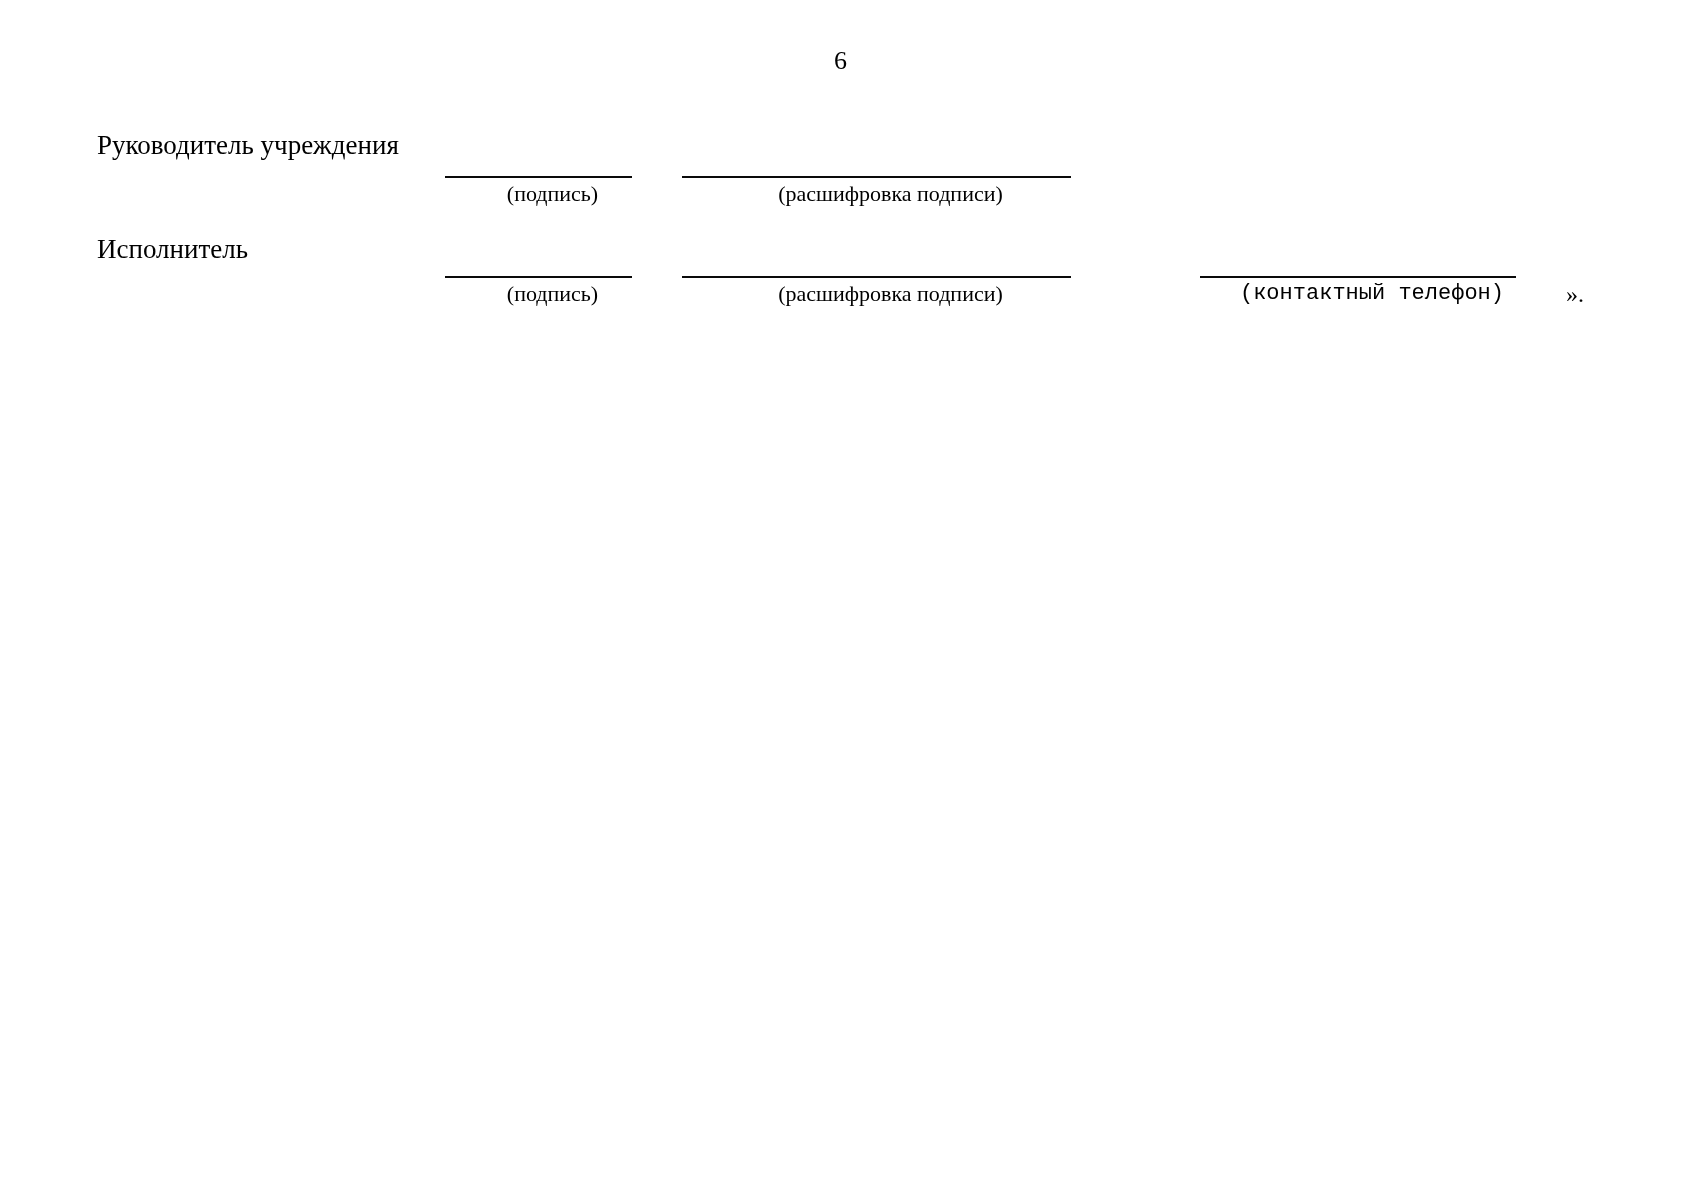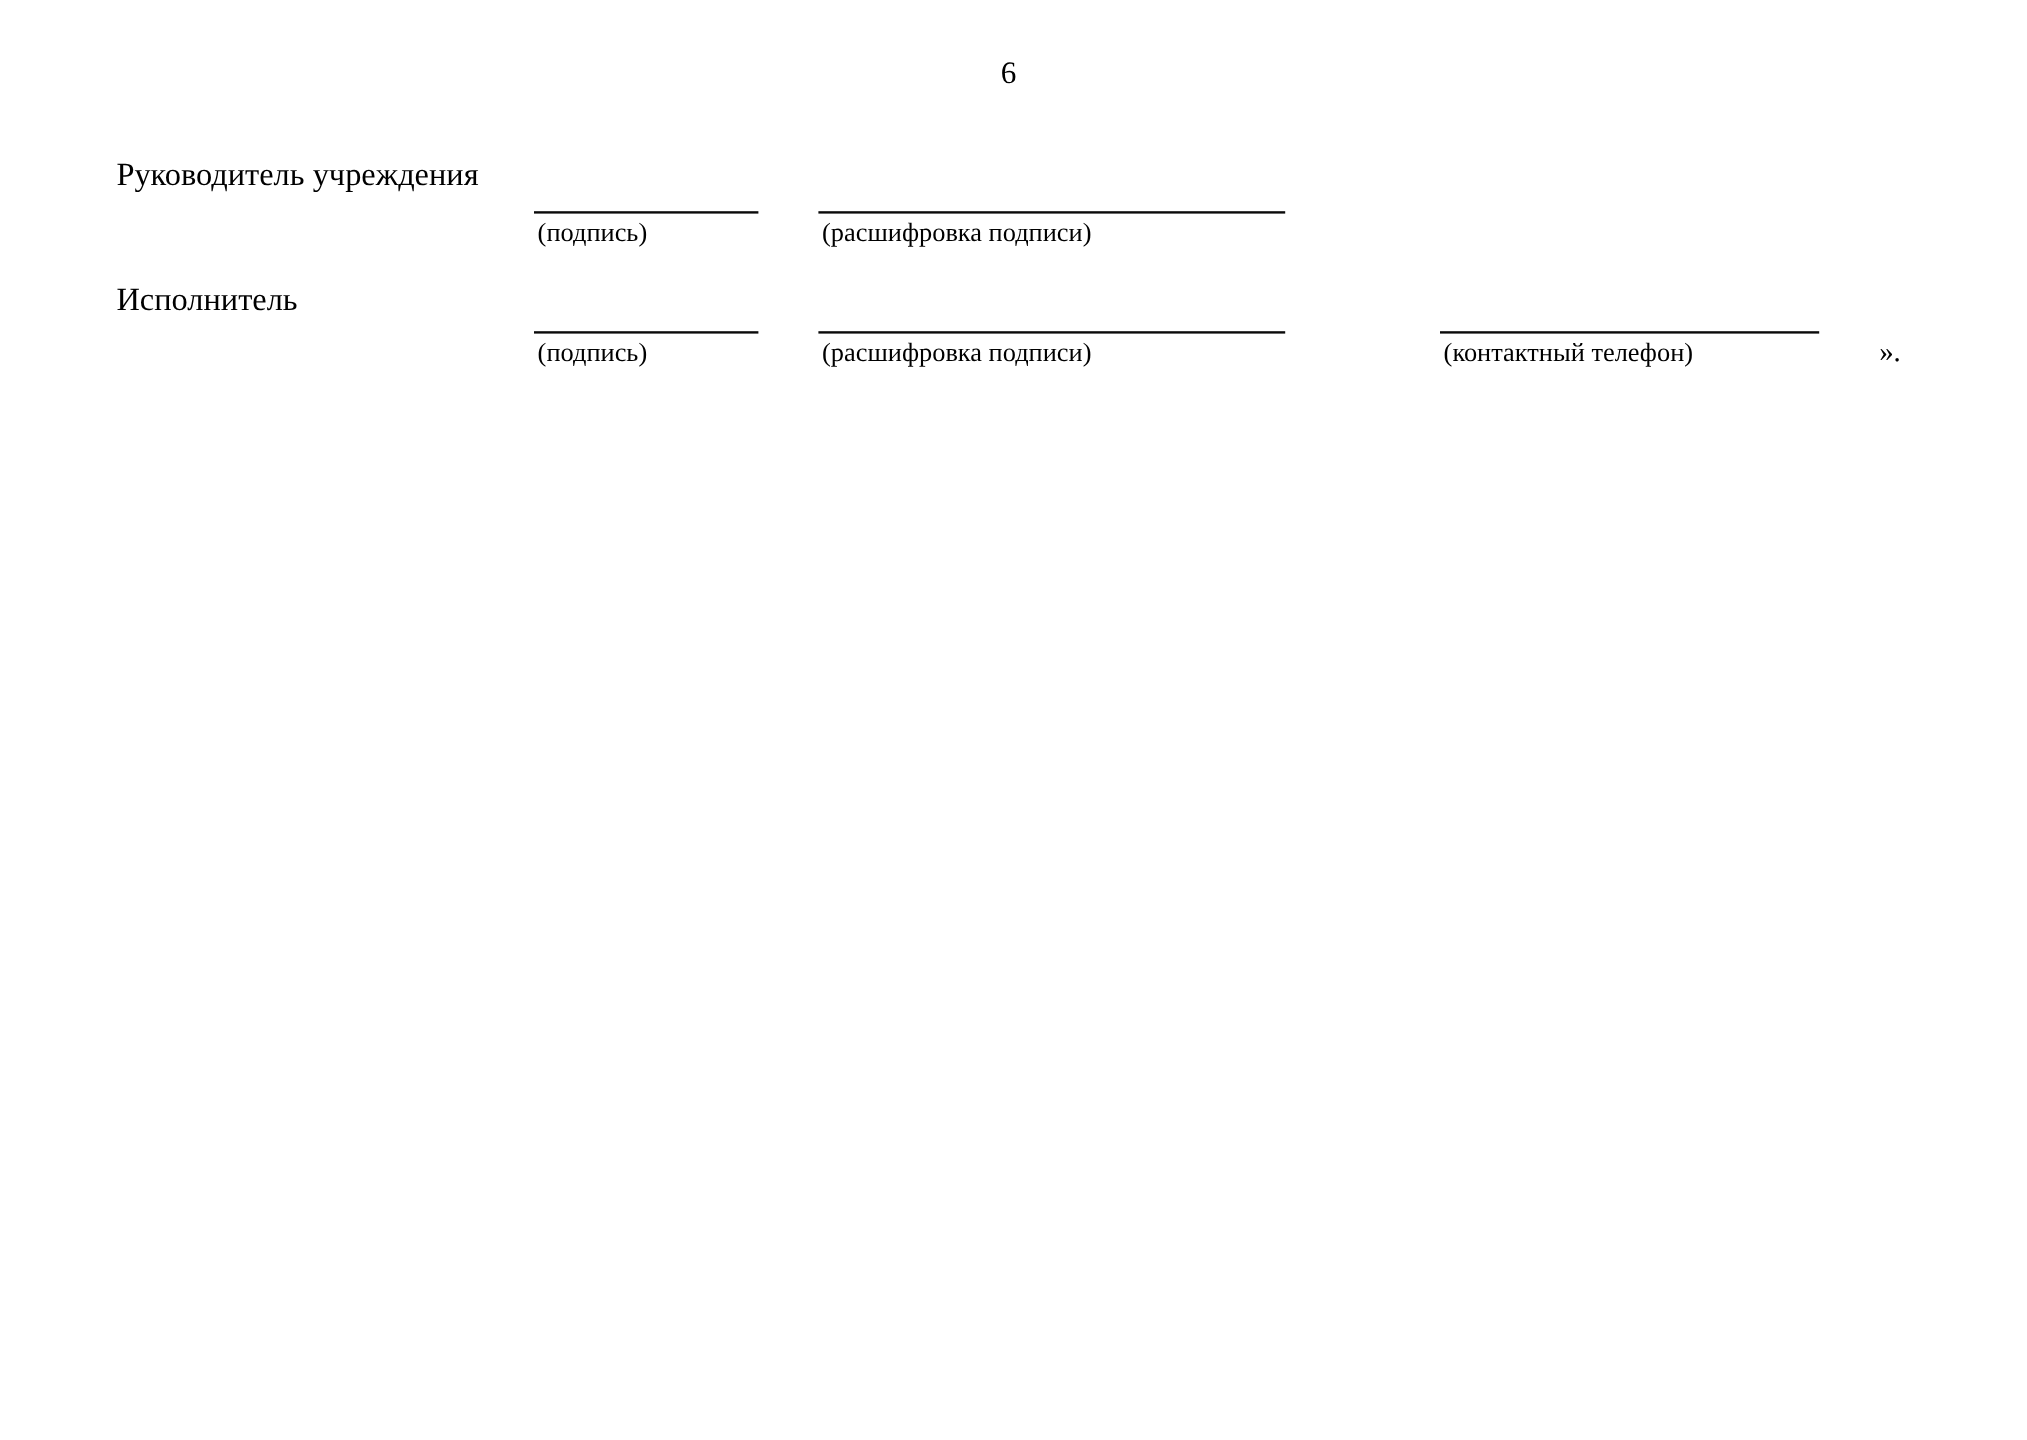--- a/index.html
+++ b/index.html
@@ -64,23 +64,23 @@
 
   .field-line {
     position: absolute;
     left: 0;
     height: 0;
     border-bottom: 2px solid #0a0a0a;
   }
 
   .field-caption {
     position: absolute;
-    left: 3px;
+    left: 14px;
     width: 100%;
-    text-align: left;
+    text-align: center;
     font-size: 22px;
     line-height: 28px;
     white-space: nowrap;
   }
 
   
   .f-sign-1   { left: 445px;  width: 187px; }
   .f-sign-1 .field-line    { top: 48px; width: 187px; }
   .f-sign-1 .field-caption { top: 52px; }
 
@@ -92,21 +92,21 @@
   .f-sign-2   { left: 445px;  width: 187px; }
   .f-sign-2 .field-line    { top: 44px; width: 187px; }
   .f-sign-2 .field-caption { top: 48px; }
 
   .f-decode-2 { left: 682px;  width: 389px; }
   .f-decode-2 .field-line    { top: 44px; width: 389px; }
   .f-decode-2 .field-caption { top: 48px; }
 
   .f-phone-2  { left: 1200px; width: 316px; }
   .f-phone-2 .field-line    { top: 44px; width: 316px; }
-  .f-phone-2 .field-caption { top: 48px; }
+  .f-phone-2 .field-caption { top: 48px; font-family: Liberation Mono, monospace; }
 
   .closing-mark {
     position: absolute;
     left: 1566px;
     top: 48px;
     font-size: 24px;
     line-height: 28px;
     white-space: nowrap;
   }
 </style>

